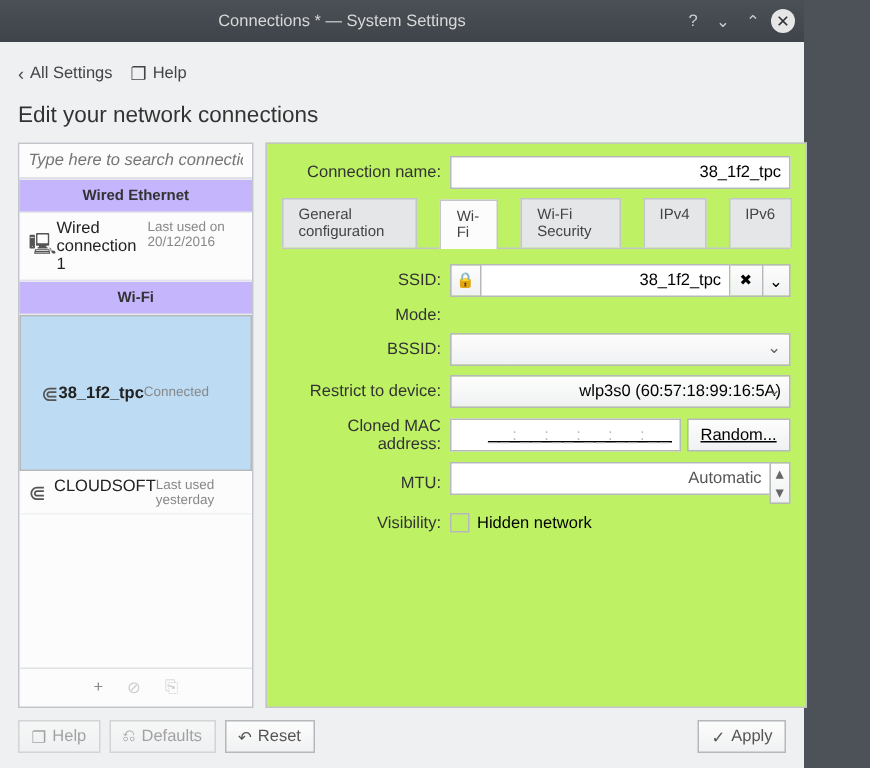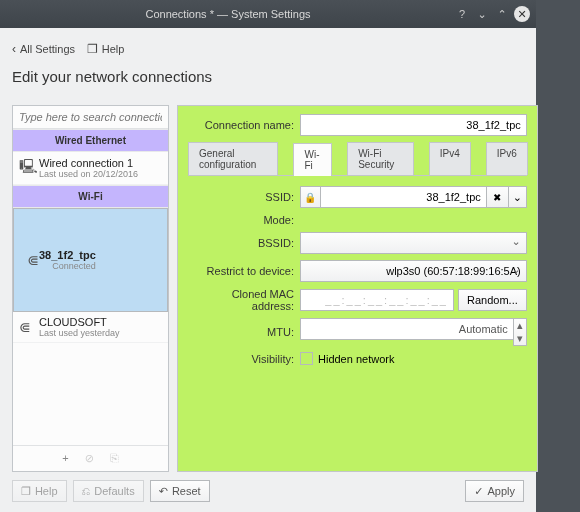--- a/index.html
+++ b/index.html
@@ -6,29 +6,29 @@
 body { width: 580px; height: 512px; background: #4c5258; overflow: hidden; }
 .window { width: 536px; height: 512px; display: flex; flex-direction: column; }
 .titlebar { height: 28px; background: linear-gradient(#4a5056,#3e444a); display: flex; align-items: center; color: #d8d8d8; padding: 0 6px; }
 .titlebar .title { flex: 1; text-align: center; font-size: 11px; }
 .titlebar .tbtn { width: 16px; height: 16px; margin-left: 4px; display: flex; align-items: center; justify-content: center; color: #ccc; font-size: 11px; }
 .titlebar .close { background: #e6e6e6; color: #333; border-radius: 8px; }
 .content { flex: 1; background: #eff0f1; padding: 10px 12px; display: flex; flex-direction: column; }
 .topnav { display: flex; align-items: center; height: 22px; margin-bottom: 8px; }
 .navbtn { display: flex; align-items: center; color: #444; margin-right: 12px; }
 .navbtn .ic { margin-right: 4px; font-size: 12px; }
-.heading { font-size: 15px; color: #333; margin-bottom: 20px; }
+.heading { font-size: 15px; color: #333; margin-bottom: 10px; }
 .mainrow { flex: 1; display: flex; gap: 8px; min-height: 0; }
 .sidebar { width: 170px; display: flex; flex-direction: column; border: 1px solid #c2c6ca; background: #fcfcfc; }
 .search { border: none; border-bottom: 1px solid #e0e2e4; padding: 5px 6px; font-style: italic; color: #999; outline: none; background: #fcfcfc; }
 .section { text-align: center; font-weight: bold; font-size: 10px; color: #333; padding: 5px 0; background: #c4b5fd; border-bottom: 1px solid #e8e9ea; border-top: 1px solid #e8e9ea; }
 .conn { display: flex; align-items: center; padding: 4px 6px; border-bottom: 1px solid #f0f1f2; }
 .conn.sel { background: #bddcf3; }
 .conn .cic { width: 20px; font-size: 14px; color: #555; }
-.conn .ct { display: flex; flex-direction: column; }
+.conn .ct { display: flex; }
 .conn .cn { font-size: 11px; color: #222; }
 .conn.sel .cn { font-weight: bold; }
 .conn .cs { font-size: 9px; color: #888; }
 .sidefill { flex: 1; }
 .sidetools { display: flex; justify-content: center; gap: 16px; padding: 6px 0; border-top: 1px solid #e0e2e4; color: #888; font-size: 13px; }
 .sidetools span:nth-child(2),.sidetools span:nth-child(3){ opacity: 0.4; }
 .panel { flex: 1; display: flex; flex-direction: column; border: 1px solid #c2c6ca; background: #bef264; padding: 8px 10px; }
 .row { display: flex; align-items: center; margin-bottom: 6px; }
 .lbl { width: 112px; text-align: right; padding-right: 6px; color: #333; }
 .inp, .sel { flex: 1; height: 22px; border: 1px solid #b6b9bc; background: #fff; padding: 0 5px; outline: none; text-align: right; }
@@ -36,21 +36,21 @@
 .selwrap { flex: 1; position: relative; display: flex; }
 .selwrap::after { content: "⌄"; position: absolute; right: 6px; top: 3px; color: #666; pointer-events: none; }
 .tabs { display: flex; border-bottom: 1px solid #c2c6ca; margin-bottom: 10px; gap: 16px; }
 .tab { padding: 5px 10px; background: #e4e6e8; border: 1px solid #c2c6ca; border-bottom: none; margin-right: -1px; color: #444; font-size: 10px; }
 .tab.active { background: #fcfcfc; position: relative; top: 1px; }
 .ssid { display: flex; flex: 1; }
 .ssid .lock { width: 20px; border: 1px solid #b6b9bc; border-right: none; background: linear-gradient(#fdfdfd,#f0f1f2); display: flex; align-items: center; justify-content: center; font-size: 10px; }
 .ssid .inp { border-radius: 0; }
 .ssid .clear { width: 22px; border: 1px solid #b6b9bc; border-left: none; background: linear-gradient(#fdfdfd,#f0f1f2); display: flex; align-items: center; justify-content: center; font-size: 10px; }
 .ssid .dd { width: 18px; border: 1px solid #b6b9bc; border-left: none; background: linear-gradient(#fdfdfd,#f0f1f2); display: flex; align-items: center; justify-content: center; }
-.mac { flex: 1; display: flex; gap: 4px; }
+.mac { flex: 1; display: flex; gap: 4px; text-decoration: underline; }
 .mac .inp { color: #bbb; letter-spacing: 2px; }
 .btn { height: 22px; padding: 0 8px; border: 1px solid #b6b9bc; background: linear-gradient(#fdfdfd,#f0f1f2); display: flex; align-items: center; }
 .mtu { flex: 1; display: flex; }
 .mtu .inp { text-align: right; color: #555; border-right: none; }
 .mtu .spin { width: 14px; border: 1px solid #b6b9bc; background: linear-gradient(#fdfdfd,#f0f1f2); display: flex; flex-direction: column; font-size: 6px; color: #666; }
 .mtu .spin span { flex:1; display:flex; align-items:center; justify-content:center; }
 .chk { width: 13px; height: 13px; border: 1px solid #b6b9bc; margin-right: 5px; }
 .footer { display: flex; align-items: center; padding-top: 8px; gap: 6px; }
 .footer .btn { color: #555; }
 .footer .btn.disabled { opacity: 0.5; }

